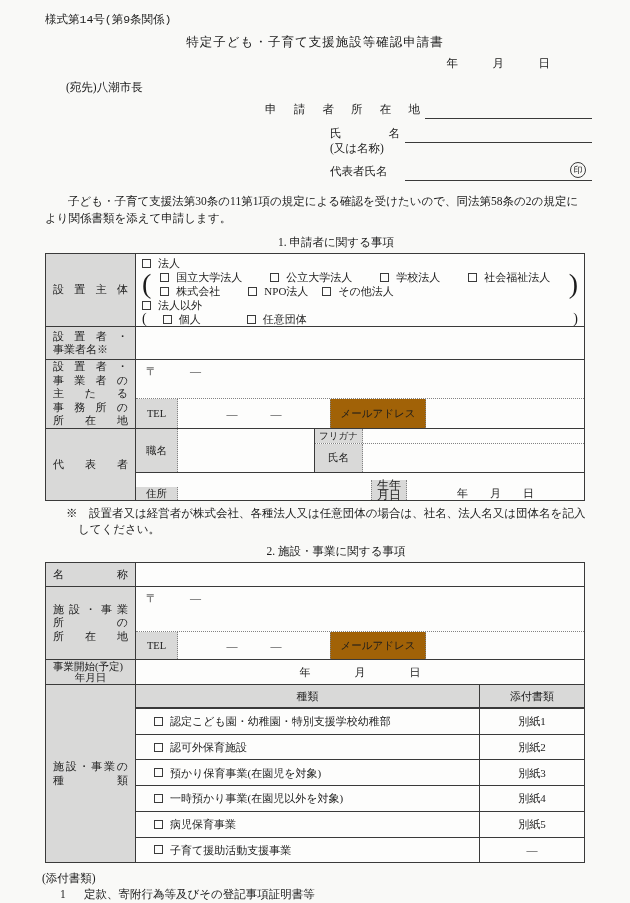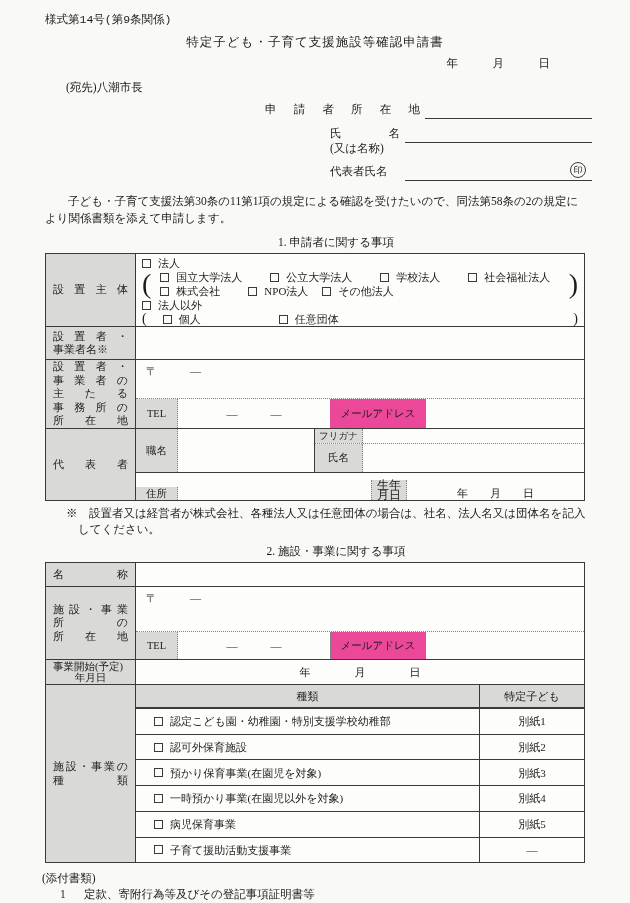--- a/index.html
+++ b/index.html
@@ -62,29 +62,29 @@
   .cline { height:14px; display:flex; align-items:center; }
   .pgroup { height:28px; display:flex; align-items:center; }
   .bigp { font-size:28px; line-height:26px; font-weight:400; flex:none; }
   .pgroup-lines { display:flex; flex-direction:column; margin-left:9px; }
   .pgroup-lines .cline .cbitem + .cbitem { margin-left:28px; }
   .pgroup-lines .cline .cbitem.tight { margin-left:14px; }
   .spacer { flex:1; }
   .pline { height:14px; display:flex; align-items:center; }
   .smp { font-size:14px; flex:none; }
   .pline .cbitem.first { margin-left:16px; }
-  .pline .cbitem.second { margin-left:78px; }
+  .pline .cbitem.second { margin-left:46px; }
 
   
   .addr-part { padding:4px 6px 0 10px; }
   .tel-row { display:flex; border-top:1px dotted #838383; align-items:stretch;font-family:Liberation Serif, serif; }
   .tel-label { width:42px; flex:none; background:#d9d9d8; border-right:1px dotted #838383;
     display:flex; align-items:center; justify-content:center; font-size:10.5px; }
   .tel-value { width:152px; flex:none; display:flex; align-items:center; justify-content:center; }
-  .mail-label { width:96px; flex:none; background:#ec4899; border-left:1px dotted #838383;
+  .mail-label { width:96px; flex:none; background:#a16207; border-left:1px dotted #838383;
     border-right:1px dotted #838383; display:flex; align-items:center; justify-content:center; font-size:10.5px; }
   .tel-rest { flex:1; }
 
   
   .rep-sub { display:flex; }
   .rep-sub + .rep-sub { border-top:1px solid #3a3a3a;align-items:flex-end; }
   .mini-label { background:#d9d9d8; display:flex; align-items:center; justify-content:center;
     font-size:10.5px; flex:none; }
   .dot-r { border-right:1px dotted #838383; }
   .dot-l { border-left:1px dotted #838383; }
@@ -323,21 +323,21 @@
     </div>
 
     <div class="trow" style="height:178px">
       <div class="tlabel">
         <div class="jline">施設・事業の</div>
         <div class="jline">種類</div>
       </div>
       <div class="tcontent" style="display:flex;flex-direction:column">
         <div class="types-head">
           <div class="tcol">種類</div>
-          <div class="fcol">特定子ども</div>
+          <div class="fcol">添付書類</div>
         </div>
         <div class="type-row">
           <div class="type-cell">
             <span class="cbitem">
               <span class="cb"></span>
               <span>認定こども園・幼稚園・特別支援学校幼稚部</span>
             </span>
           </div>
           <div class="fcol">別紙1</div>
         </div>

